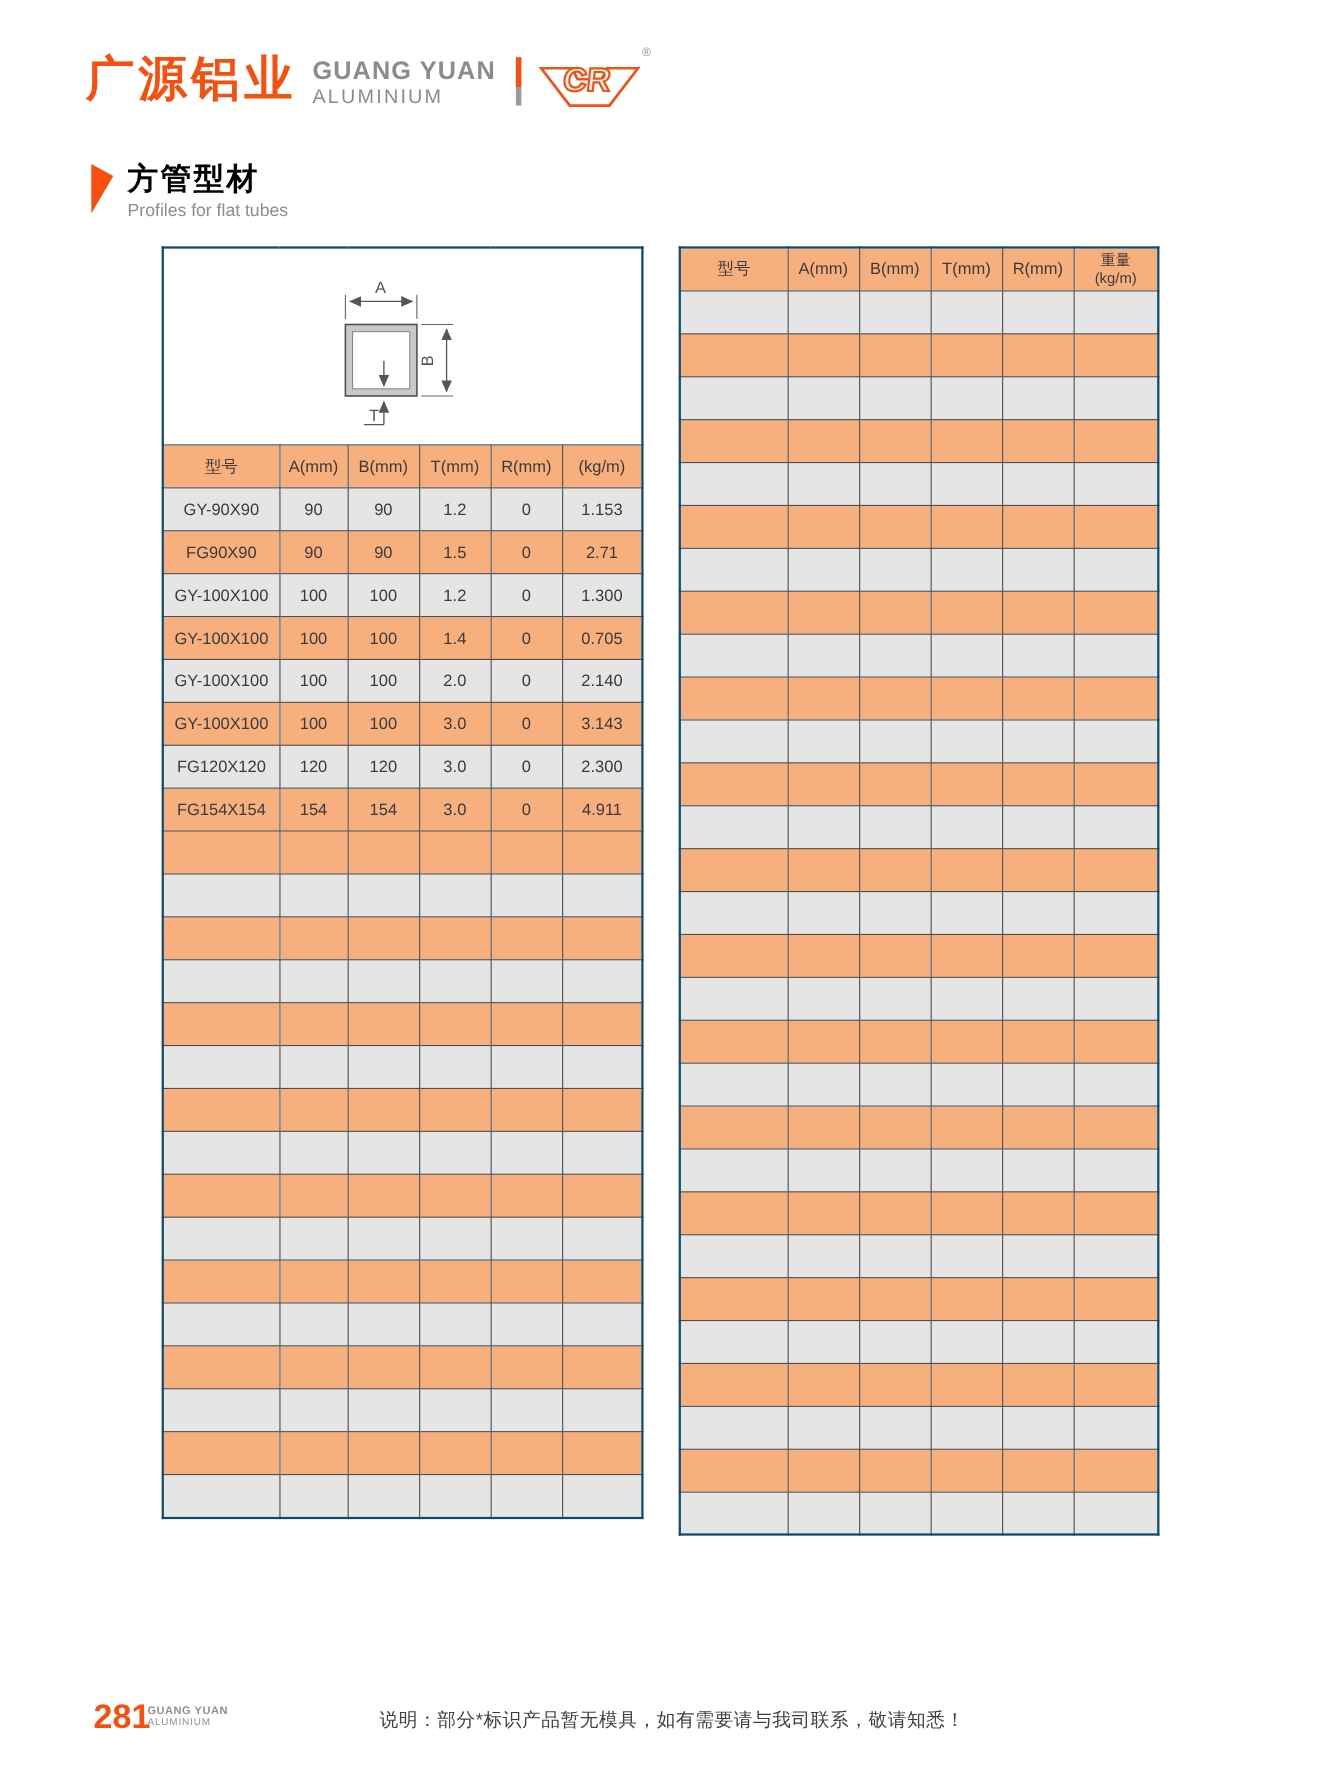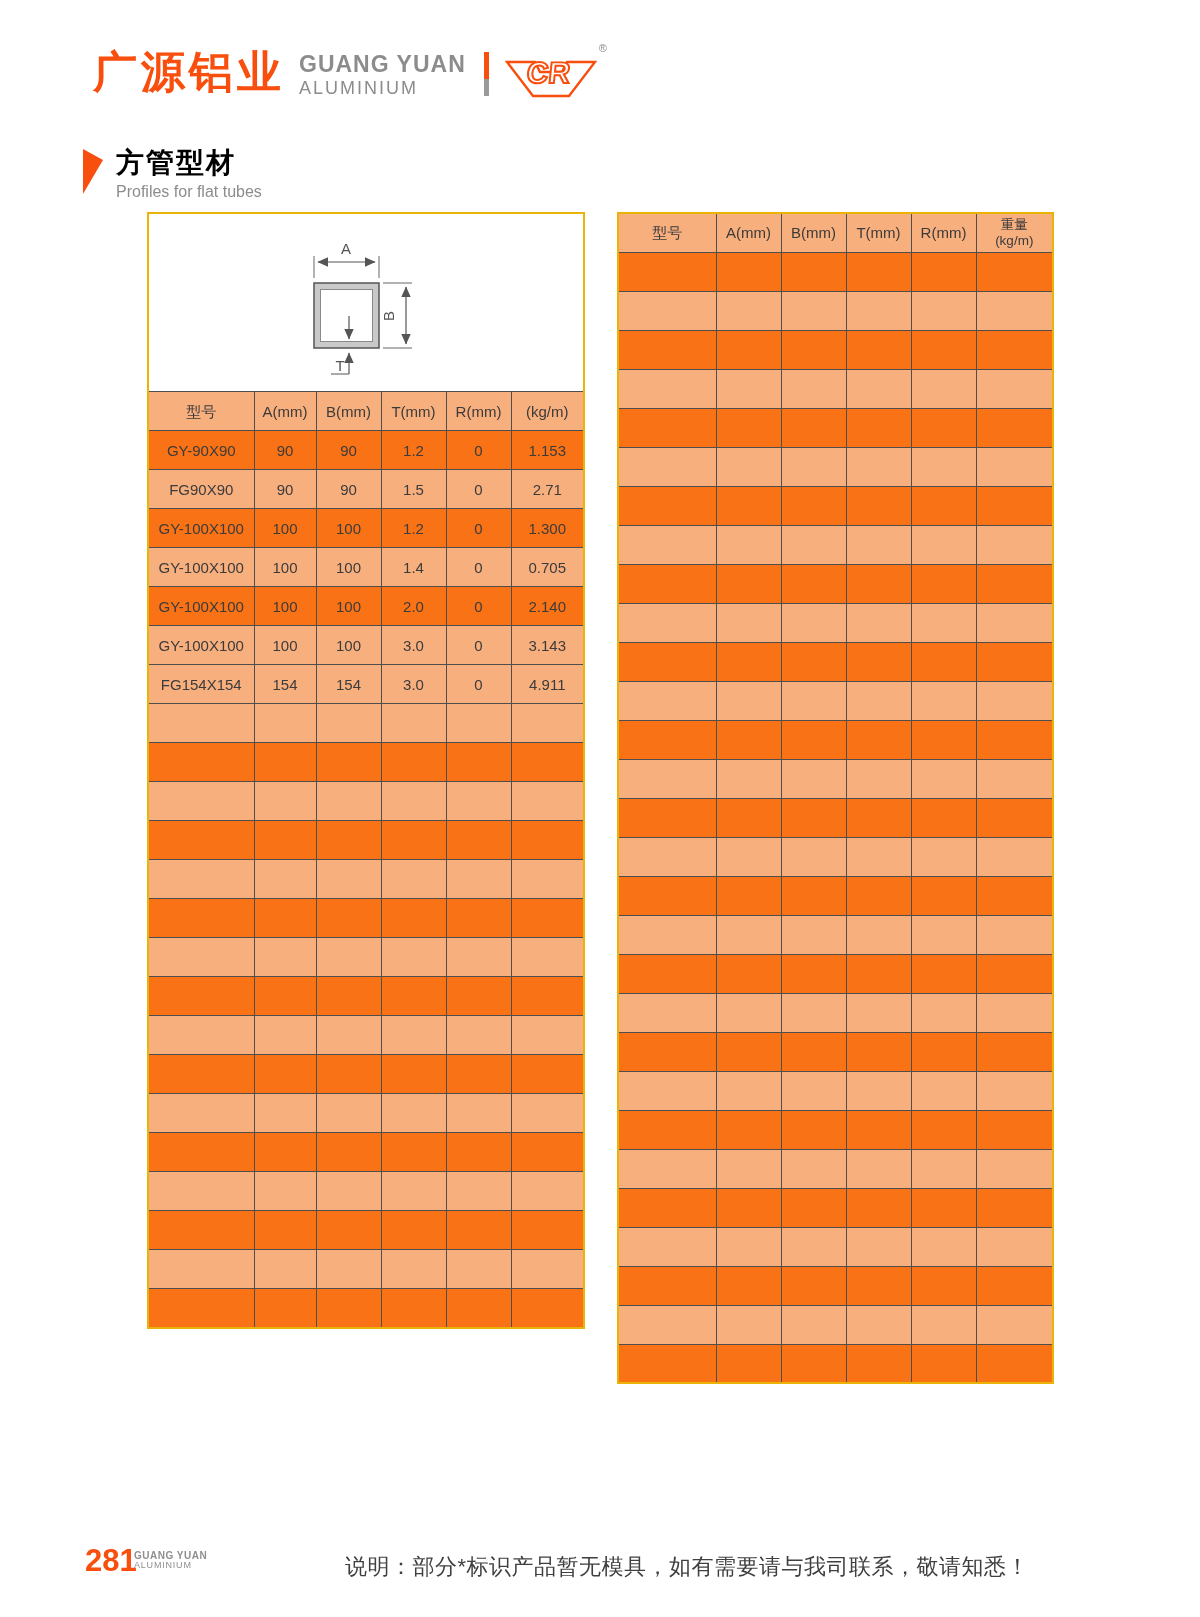--- a/index.html
+++ b/index.html
@@ -9,56 +9,56 @@
     --ink:#3b3b3b;
     --gray:#8c8c8c;
   }
   *{margin:0;padding:0;box-sizing:border-box;}
   html,body{background:#ffffff;}
   body{
     width:1200px;height:1617px;position:relative;
     font-family:"Liberation Sans",sans-serif;color:var(--ink);
   }
   
-  .brand-header{position:absolute;left:93px;top:50px;display:flex;align-items:flex-start;}
+  .brand-header{position:absolute;left:78px;top:50px;display:flex;align-items:flex-start;}
   .logo-cn{font-size:44px;font-weight:bold;color:var(--accent);letter-spacing:4px;line-height:1.0;}
   .logo-en{margin-left:14px;padding-top:3px;}
   .logo-en .l1{font-size:23px;font-weight:bold;color:var(--gray);letter-spacing:1px;line-height:1.0;}
   .logo-en .l2{font-size:18px;color:var(--gray);letter-spacing:2px;margin-top:3px;line-height:1.0;}
   .logo-divider{width:5px;height:44px;margin:2px 16px 0 18px;
     background:linear-gradient(to bottom,var(--accent) 0 62%,#9a9a9a 62% 100%);}
   .cr-wrap{position:relative;margin-top:0px;}
   .cr-reg{position:absolute;right:-10px;top:-8px;font-size:11px;color:#8a8a8a;}
   
   .section-head{position:absolute;left:83px;top:149px;display:flex;}
   .tri{width:0;height:0;border-left:20px solid var(--accent);
     border-top:11px solid transparent;border-bottom:34px solid transparent;}
   .section-txt{margin-left:13px;}
   .sec-cn{font-size:28px;font-weight:bold;color:#000000;letter-spacing:2px;line-height:1.0;}
   .sec-en{font-size:16px;color:#8c8c8c;margin-top:7px;line-height:1.0;}
   
-  .tbl{border-collapse:collapse;table-layout:fixed;position:absolute;top:212px;
-    border:2px solid #eab308;background:#f97316;}
+  .tbl{border-collapse:collapse;table-layout:fixed;position:absolute;top:224px;
+    border:2px solid #0c4a6e;background:#e5e5e5;}
   #left-table{left:147px;width:436px;}
   #right-table{left:617px;width:435px;}
   .tbl th,.tbl td{
     border:1px solid var(--border);text-align:center;vertical-align:middle;
     font-size:15px;font-weight:normal;color:var(--ink);
     height:39px;padding:0 2px;white-space:pre-line;line-height:1.18;overflow:hidden;
   }
   .tbl tr.hdr th{background:var(--row-orange);}
   .tbl tr.alt td{background:var(--row-orange);}
   .tbl .multiline{font-size:13.5px;}
   .diagram-row td{height:156px;background:#fff;padding:0;}
   
   .page-no{position:absolute;left:85px;top:1545px;font-size:31px;font-weight:bold;color:var(--accent);line-height:1.0;}
   .footer-brand{position:absolute;left:134px;top:1550px;color:#8f8f8f;}
   .footer-brand .b1{font-size:10px;font-weight:bold;letter-spacing:0.5px;line-height:1.1;}
   .footer-brand .b2{font-size:9px;letter-spacing:0.8px;line-height:1.1;}
-  .footer-note{position:absolute;left:345px;top:1552px;font-size:22px;color:#3f3f3f;letter-spacing:0.5px;}
+  .footer-note{position:absolute;left:345px;top:1552px;font-size:17px;color:#3f3f3f;letter-spacing:0.5px;}
 </style>
 </head>
 <body>
 
 <header class="brand-header">
   <div class="logo-cn">广源铝业</div>
   <div class="logo-en">
     <div class="l1">GUANG YUAN</div>
     <div class="l2">ALUMINIUM</div>
   </div>
@@ -169,20 +169,28 @@
         <td>2.140</td>
       </tr>
       <tr class="alt">
         <td>GY-100X100</td>
         <td>100</td>
         <td>100</td>
         <td>3.0</td>
         <td>0</td>
         <td>3.143</td>
       </tr>
+      <tr>
+        <td>FG120X120</td>
+        <td>120</td>
+        <td>120</td>
+        <td>3.0</td>
+        <td>0</td>
+        <td>2.300</td>
+      </tr>
       <tr class="alt">
         <td>FG154X154</td>
         <td>154</td>
         <td>154</td>
         <td>3.0</td>
         <td>0</td>
         <td>4.911</td>
       </tr>
       <tr class="alt">
         <td></td>

